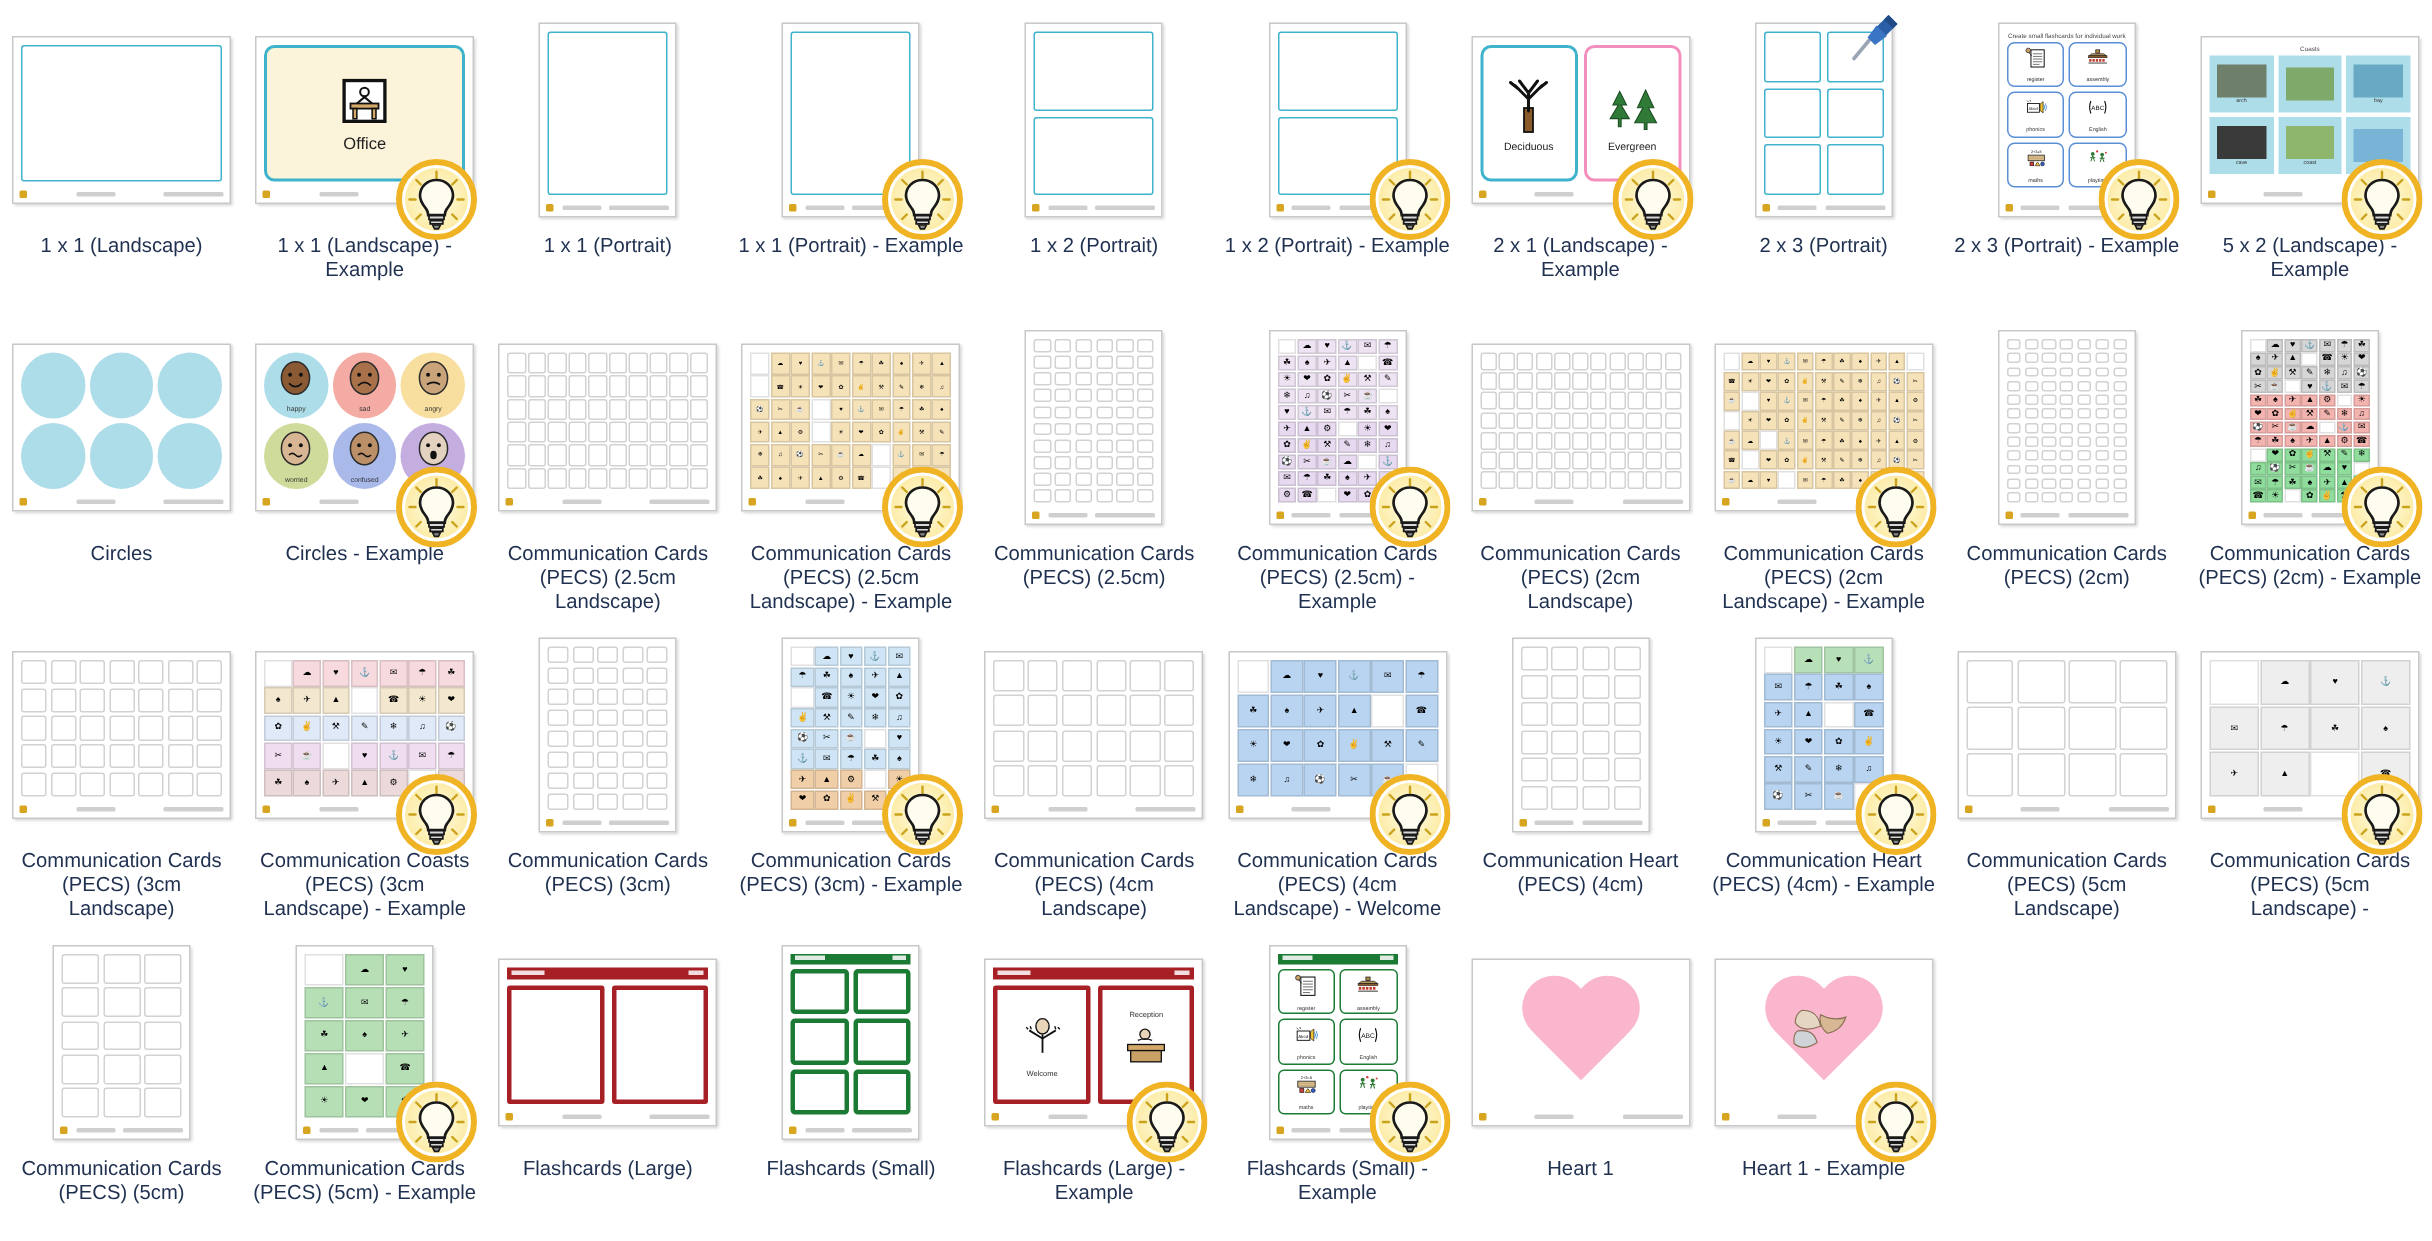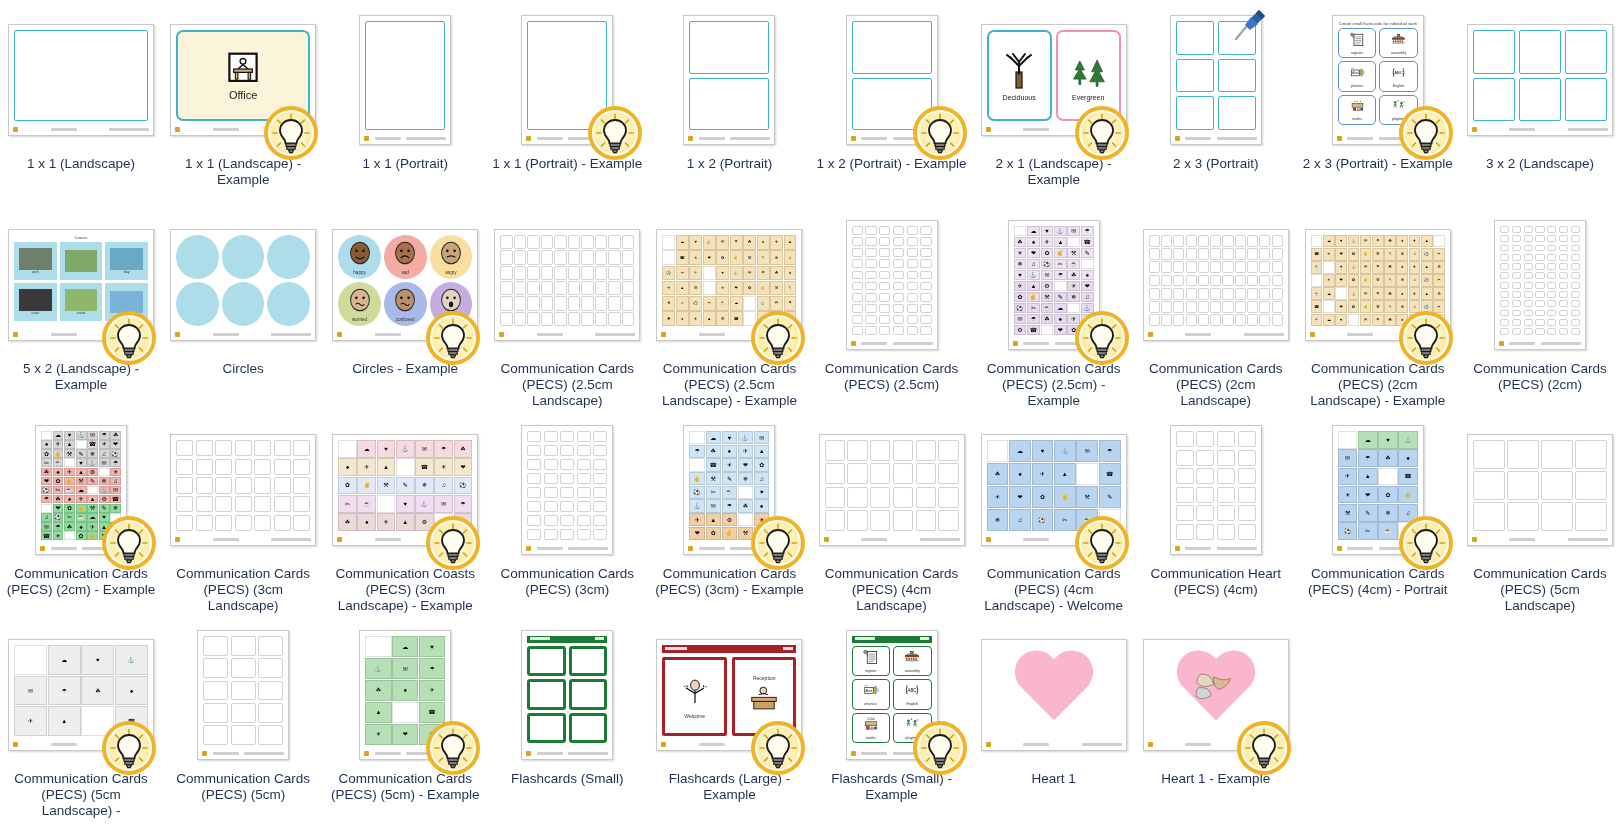--- a/index.html
+++ b/index.html
@@ -453,42 +453,20 @@
     <path d="M22 37.8 h10 v2.4 h-10 z M22.8 41 h8.4 v2.2 h-8.4 z" fill="#d8d8d8" stroke="#1a1a1a" stroke-width="1.2"></path>
     <path d="M24.4 44 h5.2 l-1.3 2.6 h-2.6 z" fill="#8a8a8a" stroke="#1a1a1a" stroke-width="1.1"></path>
   </svg></span>
     </div>
     <div class="caption">2 x 3 (Portrait) - Example</div>
     </div>
     <div class="cell">
     <div class="thumb-wrap">
       <div class="paper landscape">
 
-      <div class="inner" style="grid-template-columns:repeat(3,1fr);grid-template-rows:repeat(2,1fr);;gap:4px;">
-        <div class="box"></div>
-            <div class="box"></div>
-            <div class="box"></div>
-            <div class="box"></div>
-            <div class="box"></div>
-            <div class="box"></div>
-      </div>
-      <div class="footer-bar">
-    <span class="fb-logo"></span>
-    <span class="fb-txt w1"></span>
-    <span class="fb-txt w2"></span>
-  </div>
-    </div>
-
-    </div>
-    <div class="caption">3 x 2 (Landscape)</div>
-    </div>
-    <div class="cell">
-    <div class="thumb-wrap">
-      <div class="paper landscape">
-
       <div class="inner" style="grid-template-columns:repeat(3,1fr);grid-template-rows:repeat(2,1fr);;gap:3px;display:block">
         <div class="tiny-title" style="margin-bottom:2px">Coasts</div>
             <div style="display:grid;grid-template-columns:repeat(3,1fr);grid-template-rows:repeat(2,1fr);;gap:3px;height:calc(100% - 12px)">
               <div style="background:#aeddea;display:flex;flex-direction:column;align-items:center;justify-content:center;padding:1px">
       <span style="width:80%;height:60%;background:#6e7f6a;display:block"></span>
       <span class="mini-lab">arch</span>
               </div>
               <div style="background:#aeddea;display:flex;flex-direction:column;align-items:center;justify-content:center;padding:1px">
       <span style="width:80%;height:60%;background:#7fa86b;display:block"></span>
       <span class="mini-lab"></span>
@@ -2544,21 +2522,21 @@
       <line x1="9" y1="27" x2="13" y2="27"></line>
       <line x1="45" y1="27" x2="41" y2="27"></line>
       <line x1="13.5" y1="40" x2="16.5" y2="37"></line>
       <line x1="40.5" y1="40" x2="37.5" y2="37"></line>
     </g>
     <path d="M27 14 C20.5 14 16 18.8 16 24.4 C16 28.6 18.6 31.2 20.2 33.4 C21.2 34.8 21.5 36.2 21.5 37.4 L32.5 37.4 C32.5 36.2 32.8 34.8 33.8 33.4 C35.4 31.2 38 28.6 38 24.4 C38 18.8 33.5 14 27 14 Z" fill="#fffdf0" stroke="#1a1a1a" stroke-width="1.8"></path>
     <path d="M22 37.8 h10 v2.4 h-10 z M22.8 41 h8.4 v2.2 h-8.4 z" fill="#d8d8d8" stroke="#1a1a1a" stroke-width="1.2"></path>
     <path d="M24.4 44 h5.2 l-1.3 2.6 h-2.6 z" fill="#8a8a8a" stroke="#1a1a1a" stroke-width="1.1"></path>
   </svg></span>
     </div>
-    <div class="caption">Communication Cards (PECS) (4cm) - Portrait</div>
+    <div class="caption">Communication Heart (PECS) (4cm) - Example</div>
     </div>
     <div class="cell">
     <div class="thumb-wrap">
       <div class="paper landscape">
 
       <div class="inner" style="grid-template-columns:repeat(4,1fr);grid-template-rows:repeat(3,1fr);;gap:2.5px;">
         <div class="box grey"></div>
             <div class="box grey"></div>
             <div class="box grey"></div>
             <div class="box grey"></div>
@@ -2739,20 +2717,44 @@
       <line x1="45" y1="27" x2="41" y2="27"></line>
       <line x1="13.5" y1="40" x2="16.5" y2="37"></line>
       <line x1="40.5" y1="40" x2="37.5" y2="37"></line>
     </g>
     <path d="M27 14 C20.5 14 16 18.8 16 24.4 C16 28.6 18.6 31.2 20.2 33.4 C21.2 34.8 21.5 36.2 21.5 37.4 L32.5 37.4 C32.5 36.2 32.8 34.8 33.8 33.4 C35.4 31.2 38 28.6 38 24.4 C38 18.8 33.5 14 27 14 Z" fill="#fffdf0" stroke="#1a1a1a" stroke-width="1.8"></path>
     <path d="M22 37.8 h10 v2.4 h-10 z M22.8 41 h8.4 v2.2 h-8.4 z" fill="#d8d8d8" stroke="#1a1a1a" stroke-width="1.2"></path>
     <path d="M24.4 44 h5.2 l-1.3 2.6 h-2.6 z" fill="#8a8a8a" stroke="#1a1a1a" stroke-width="1.1"></path>
   </svg></span>
     </div>
     <div class="caption">Communication Cards (PECS) (5cm) - Example</div>
+    </div>
+    <div class="cell">
+    <div class="thumb-wrap">
+      <div class="paper landscape">
+
+      <div class="inner" style="grid-template-columns:repeat(2,1fr);grid-template-rows:1fr;;gap:5px;display:block">
+        <div style="background:#a62025;height:8px;margin-bottom:4px;position:relative">
+      <span style="position:absolute;left:3px;top:1.5px;height:3px;width:22px;background:rgba(255,255,255,.85);display:block"></span>
+      <span style="position:absolute;right:3px;top:1.5px;height:3px;width:10px;background:rgba(255,255,255,.85);display:block"></span>
+            </div>
+            <div style="display:grid;grid-template-columns:repeat(2,1fr);grid-template-rows:1fr;;gap:5px;height:calc(100% - 12px)">
+              <div class="box red"></div>
+              <div class="box red"></div>
+            </div>
+      </div>
+      <div class="footer-bar">
+    <span class="fb-logo"></span>
+    <span class="fb-txt w1"></span>
+    <span class="fb-txt w2"></span>
+  </div>
+    </div>
+
+    </div>
+    <div class="caption">Flashcards (Large)</div>
     </div>
     <div class="cell">
     <div class="thumb-wrap">
       <div class="paper portrait">
 
       <div class="inner" style="grid-template-columns:repeat(2,1fr);grid-template-rows:repeat(3,1fr);;gap:3px;display:block">
         <div style="background:#1b7a33;height:7px;margin-bottom:3px;position:relative">
       <span style="position:absolute;left:3px;top:1.4px;height:2.6px;width:20px;background:rgba(255,255,255,.85);display:block"></span>
       <span style="position:absolute;right:3px;top:1.4px;height:2.6px;width:9px;background:rgba(255,255,255,.85);display:block"></span>
             </div>

